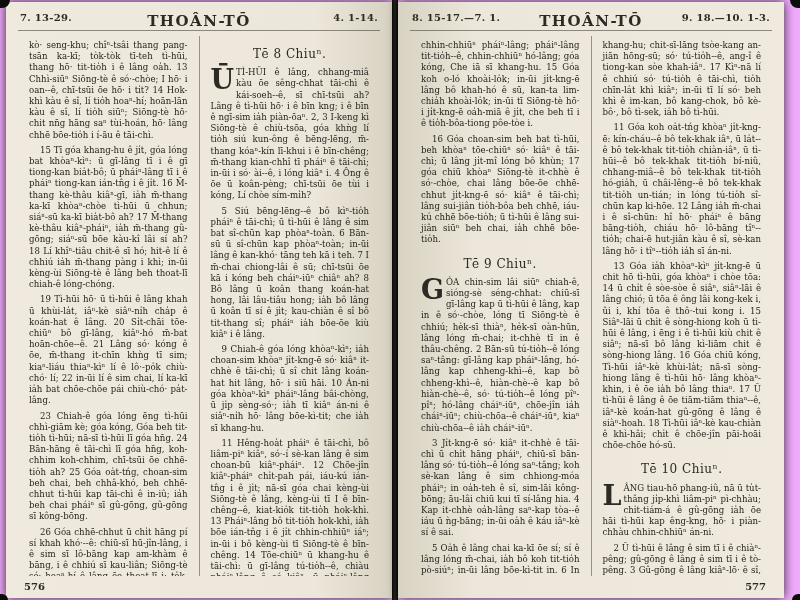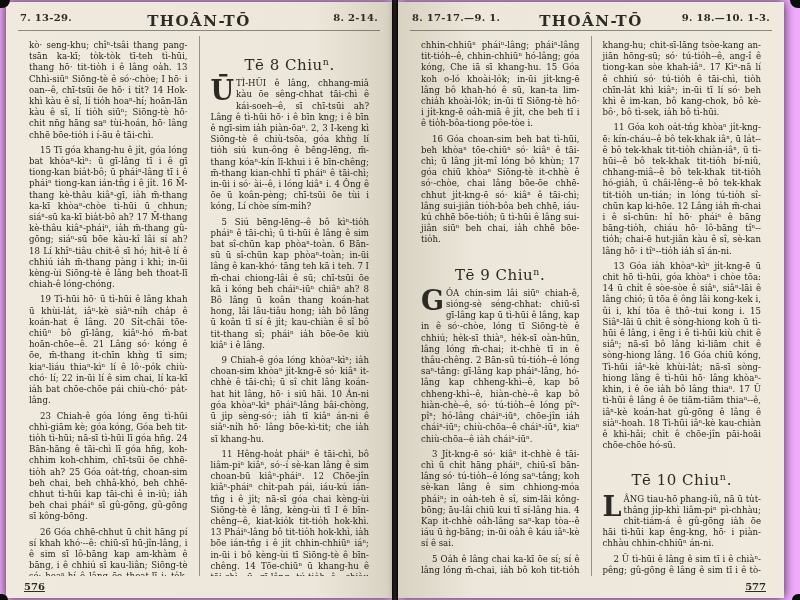--- a/index.html
+++ b/index.html
@@ -21,26 +21,26 @@
   .headrule{position:absolute;top:28px;left:12px;right:12px;height:0;
             border-top:1px solid rgba(60,55,45,.55);}
   
   .colwrap{position:absolute;top:34px;left:12px;right:12px;bottom:22px;display:flex;}
   .col{width:50%;height:100%;overflow:hidden;padding:0 7px;box-sizing:border-box;
        text-align:justify;color:#27251f;font-size:8.6px;line-height:11.2px;
        text-justify:inter-word;}
   .colrule{width:0;border-left:1px solid rgba(60,55,45,.5);height:100%;}
   .para{margin:4px;text-indent:11px;}
   .para.cont{text-indent:0;}
-  .chap-heading{text-align:center;font-size:15px;letter-spacing:.5px;color:#2c2a24;
-                margin:24px 0 7px 0;font-weight:normal;}
+  .chap-heading{text-align:center;font-size:12px;letter-spacing:.5px;color:#2c2a24;
+                margin:13px 0 7px 0;font-weight:normal;}
   .dc{float:left;font-size:27px;line-height:24px;padding:1px 2px 0 0;font-weight:bold;color:#2c2a24;}
   .para.dropcap{text-indent:0;}
   
-  .pagenum{position:absolute;bottom:6px;font-size:10px;font-weight:bold;color:#2c2a24;text-decoration:underline;}
+  .pagenum{position:absolute;bottom:6px;font-size:10px;font-weight:bold;color:#2c2a24;}
   .pagenum.outer-left{left:18px;}
   .pagenum.outer-right{right:18px;}
   
   .corner{position:absolute;background:#0c0c0b;z-index:5;}
   .corner.tl{top:0;left:0;width:10px;height:8px;border-bottom-right-radius:10px;}
   .corner.tr{top:0;right:0;width:10px;height:8px;border-bottom-left-radius:10px;}
   .corner.bl{bottom:0;left:0;width:8px;height:6px;border-top-right-radius:8px;}
   .corner.br{bottom:0;right:0;width:8px;height:6px;border-top-left-radius:8px;}
 </style>
 </head>
@@ -49,21 +49,21 @@
 <div id="stage">
   <div class="corner tl"></div>
   <div class="corner tr"></div>
   <div class="corner bl"></div>
   <div class="corner br"></div>
 
   <div class="page left">
     <div class="runhead">
       <span class="rh-left">7. 13-29.</span>
       <span class="rh-center">THOÂN-TŌ</span>
-      <span class="rh-right">8. 2-14.</span>
+      <span class="rh-right">4. 1-14.</span>
     </div>
     <div class="headrule"></div>
     <div class="colwrap">
       <div class="col">
           <p class="para cont">kò· seng-khu; chîⁿ-tsâi thang pang-tsān ka-kī; tòk-tòk tī-teh tì-hūi, thang hō· tit-tio̍h i ê lâng oa̍h. 13 Chhì-siūⁿ Siōng-tè ê só·-chòe; I hō· i oan--ê, chī-tsūi ōe hō· i ti̍t? 14 Hok-khì kàu ê sî, lí tio̍h hoaⁿ-hí; hoān-lān kàu ê sî, lí tio̍h siūⁿ; Siōng-tè hō· chit nn̄g hāng saⁿ tùi-hoán, hō· lâng chhē bōe-tio̍h i í-āu ê tāi-chì.</p>
           <p class="para">15 Tī góa khang-hu ê ji̍t, góa lóng bat khòaⁿ-kìⁿ: ū gī-lâng tī i ê gī tiong-kan bia̍t-bô; ū pháiⁿ-lâng tī i ê pháiⁿ tiong-kan ián-tn̂g i ê ji̍t. 16 M̄-thang kè-thâu kiâⁿ-gī, ia̍h m̄-thang ka-kī khòaⁿ-chòe tì-hūi ū chhun; siáⁿ-sū ka-kī bia̍t-bô ah? 17 M̄-thang kè-thâu kiâⁿ-pháiⁿ, ia̍h m̄-thang gû-gōng; siáⁿ-sū bōe kàu-kî lâi sí ah? 18 Lí khîⁿ-tiâu chit-ê sī hó; hit-ê lí ê chhiú ia̍h m̄-thang pàng i khì; in-ūi kèng-ùi Siōng-tè ê lâng beh thoat-lī chiah-ê lóng-chóng.</p>
           <p class="para">19 Tì-hūi hō· ū tì-hūi ê lâng khah ū khùi-la̍t, iâⁿ-kè siâⁿ-ni̍h cha̍p ê koán-hat ê lâng. 20 Si̍t-chāi tōe-chiūⁿ bô gī-lâng, kiâⁿ-hó m̄-bat hoān-chōe--ê. 21 Lâng só· kóng ê ōe, m̄-thang it-chīn khǹg tī sim; kiaⁿ-liáu thiaⁿ-kìⁿ lí ê lô·-po̍k chiù-chó· lí; 22 in-ūi lí ê sim chai, lí ka-kī ia̍h bat chōe-chōe pái chiù-chó· pa̍t-lâng.</p>
           <p class="para">23 Chiah-ê góa lóng ēng tì-hūi chhì-giām kè; góa kóng, Góa beh tit-tio̍h tì-hūi; nā-sī tì-hūi lī góa hn̄g. 24 Bān-hāng ê tāi-chì lī góa hn̄g, koh-chhim koh-chhim, chī-tsūi ōe chhē-tio̍h ah? 25 Góa oa̍t-tńg, choan-sim beh chai, beh chhâ-khó, beh chhē-chhut tì-hūi kap tāi-chì ê in-iû; ia̍h beh chai pháiⁿ sī gû-gōng, gû-gōng sī kông-bōng.</p>
           <p class="para">26 Góa chhē-chhut ū chi̍t hāng pí sí khah khó·--ê: chiū-sī hū-jîn-lâng, i ê sim sī lô-bāng kap am-khàm ê bāng, i ê chhiú sī kau-liân; Siōng-tè só· hoaⁿ-hí ê lâng ōe thoat-lī i; to̍k-to̍k chōe-jîn hō· i tîⁿ--tio̍h. 27, 28 Thoân-tō--ê kóng, Khòaⁿ ah, góa chi̍t hāng chi̍t hāng lâi chhâ, beh chhē-chhut in-iû; góa ê sim iáu-kú teh chhē, chhē bōe-tio̍h: chi̍t-chheng lâng ê tiong-kan góa chhē-tio̍h chi̍t ê ta-po·-lâng; nā-sī chiah-ê ê tiong-kan góa chhē bōe-tio̍h chi̍t ê hū-jîn-lâng. 29 Khòaⁿ ah, góa só· chhē-tio̍h--ê chí-ū chit-ê: Siōng-tè chhòng-chō lâng sī chiàⁿ-ti̍t; nā-sī in khì chhē-chhut chōe-chōe kî-khiáu.</p>
         </div>
@@ -76,21 +76,21 @@
           <p class="para">11 Hêng-hoa̍t pháiⁿ ê tāi-chì, bô liâm-piⁿ kiâⁿ, só·-í sè-kan lâng ê sim choan-bū kiâⁿ-pháiⁿ. 12 Chōe-jîn kiâⁿ-pháiⁿ chi̍t-pah pái, iáu-kú ián-tn̂g i ê ji̍t; nā-sī góa chai kèng-ùi Siōng-tè ê lâng, kèng-ùi tī I ê bīn-chêng--ê, kiat-kio̍k tit-tio̍h hok-khì. 13 Pháiⁿ-lâng bô tit-tio̍h hok-khì, ia̍h bōe ián-tn̂g i ê ji̍t chhin-chhiūⁿ iáⁿ; in-ūi i bô kèng-ùi tī Siōng-tè ê bīn-chêng. 14 Tōe-chiūⁿ ū khang-hu ê tāi-chì: ū gī-lâng tú-tio̍h--ê, chiàu pháiⁿ-lâng ê só·-kiâⁿ; ū pháiⁿ-lâng tú-tio̍h--ê, chiàu gī-lâng ê só·-kiâⁿ; góa kóng che ia̍h sī khang-hu.</p>
         </div>
     </div>
     <div class="pagenum outer-left">576</div>
   </div>
 
   <div class="gutter"></div>
 
   <div class="page right">
     <div class="runhead">
-      <span class="rh-left">8. 17-17.—9. 1.</span>
+      <span class="rh-left">8. 15-17.—7. 1.</span>
       <span class="rh-center">THOÂN-TŌ</span>
       <span class="rh-right">9. 18.—10. 1-3.</span>
     </div>
     <div class="headrule"></div>
     <div class="colwrap">
       <div class="col">
           <p class="para cont">chhin-chhiūⁿ pháiⁿ-lâng; pháiⁿ-lâng tit-tio̍h--ê, chhin-chhiūⁿ hó-lâng; góa kóng, Che iā sī khang-hu. 15 Góa koh o-ló khoài-lo̍k; in-ūi ji̍t-kng-ē lâng bô khah-hó ê sū, kan-ta lim-chia̍h khoài-lo̍k; in-ūi tī Siōng-tè hō· i ji̍t-kng-ē oa̍h-miā ê ji̍t, che beh tī i ê tio̍h-bôa-tiong pôe-tòe i.</p>
           <p class="para">16 Góa choan-sim beh bat tì-hūi, beh khòaⁿ tōe-chiūⁿ só· kiâⁿ ê tāi-chì; ū lâng ji̍t-mî lóng bô khùn; 17 góa chiū khòaⁿ Siōng-tè it-chhè ê só·-chòe, chai lâng bōe-ōe chhē-chhut ji̍t-kng-ē só· kiâⁿ ê tāi-chì; lâng sui-jiân tio̍h-bôa beh chhē, iáu-kú chhē bōe-tio̍h; ū tì-hūi ê lâng sui-jiân siūⁿ beh chai, ia̍h chhē bōe-tio̍h.</p>
           <div class="chap-heading">Tē 9 Chiuⁿ.</div>
           <p class="para dropcap"><span class="dc">G</span>ÓA chin-sim lâi siūⁿ chiah-ê, sióng-sè séng-chhat: chiū-sī gī-lâng kap ū tì-hūi ê lâng, kap in ê só·-chòe, lóng tī Siōng-tè ê chhiú; he̍k-sī thiàⁿ, he̍k-sī oàn-hūn, lâng lóng m̄-chai; it-chhè tī in ê thâu-chêng. 2 Bān-sū tú-tio̍h--ê lóng saⁿ-tâng: gī-lâng kap pháiⁿ-lâng, hó-lâng kap chheng-khì--ê, kap bô chheng-khì--ê, hiàn-chè--ê kap bô hiàn-chè--ê, só· tú-tio̍h--ê lóng pîⁿ-pîⁿ; hó-lâng cháiⁿ-iūⁿ, chōe-jîn ia̍h cháiⁿ-iūⁿ; chiù-chōa--ê cháiⁿ-iūⁿ, kiaⁿ chiù-chōa--ê ia̍h cháiⁿ-iūⁿ.</p>

